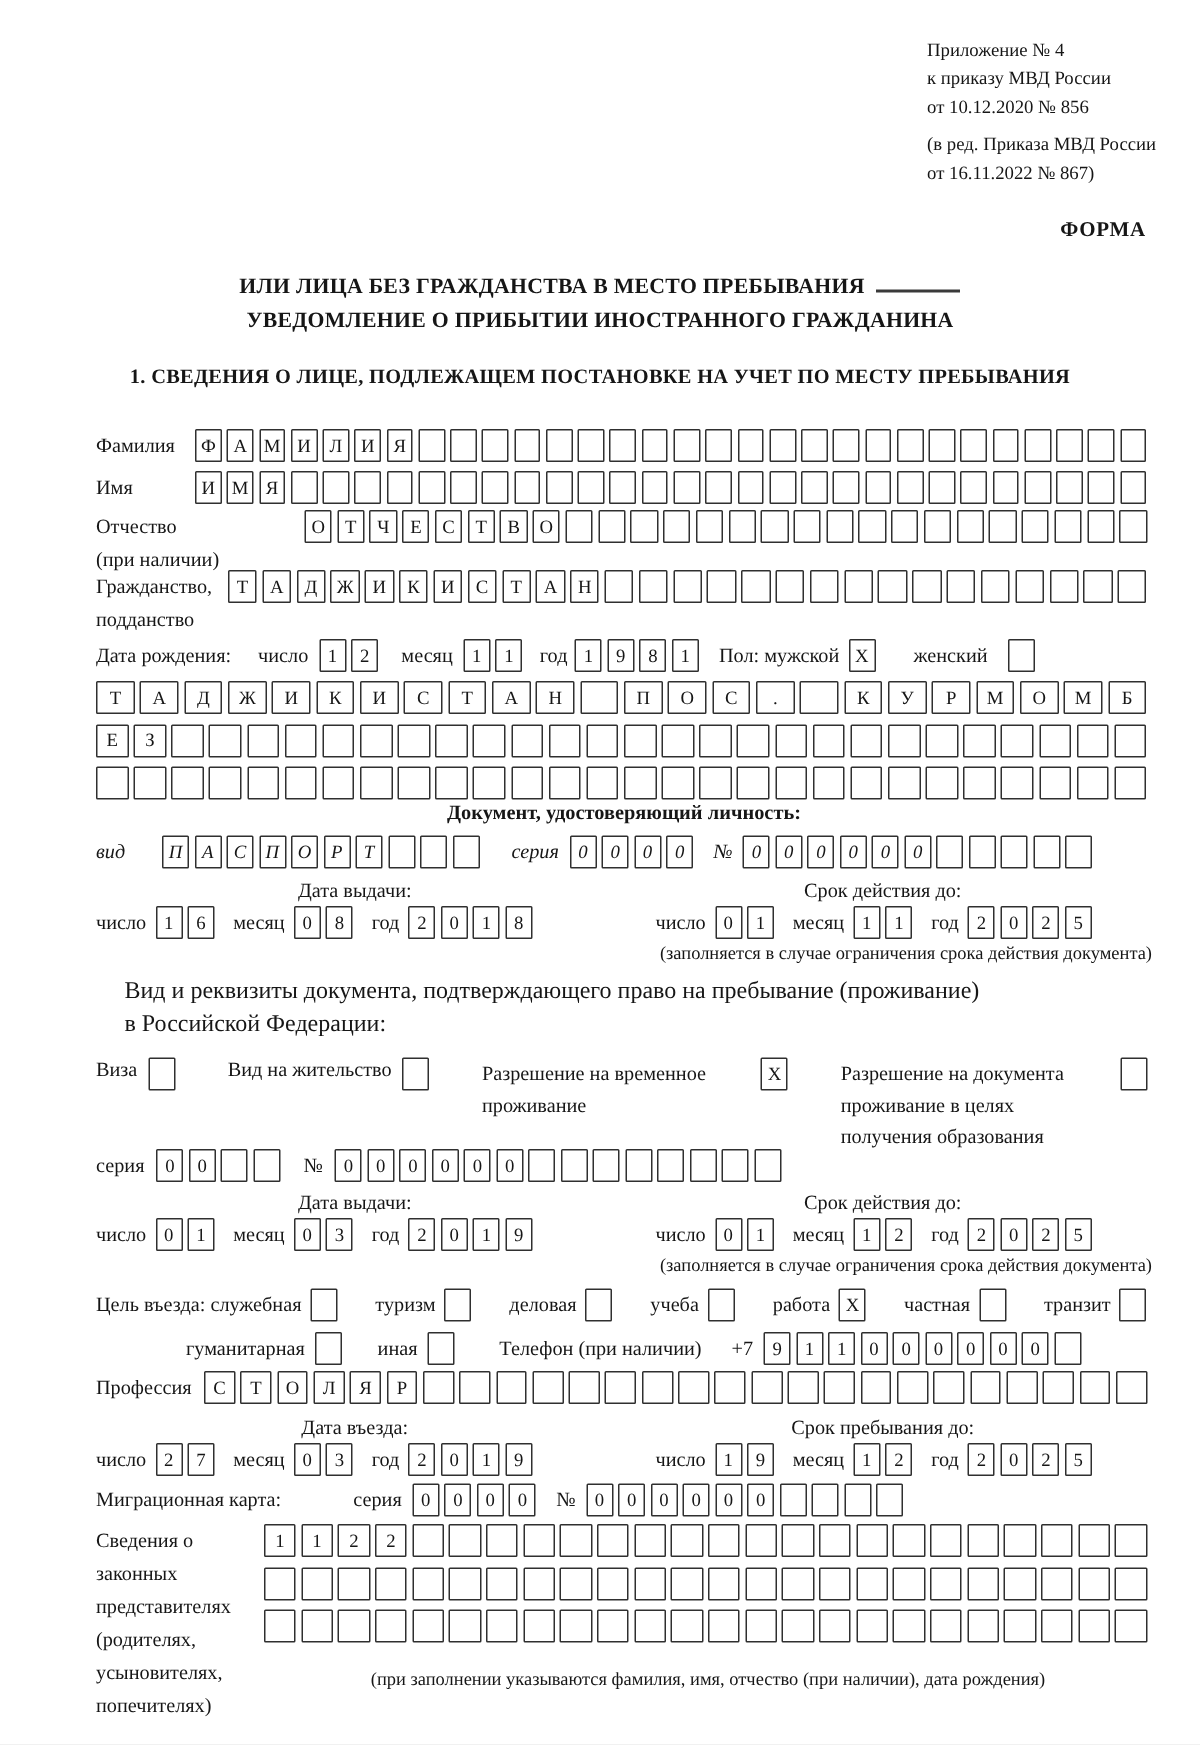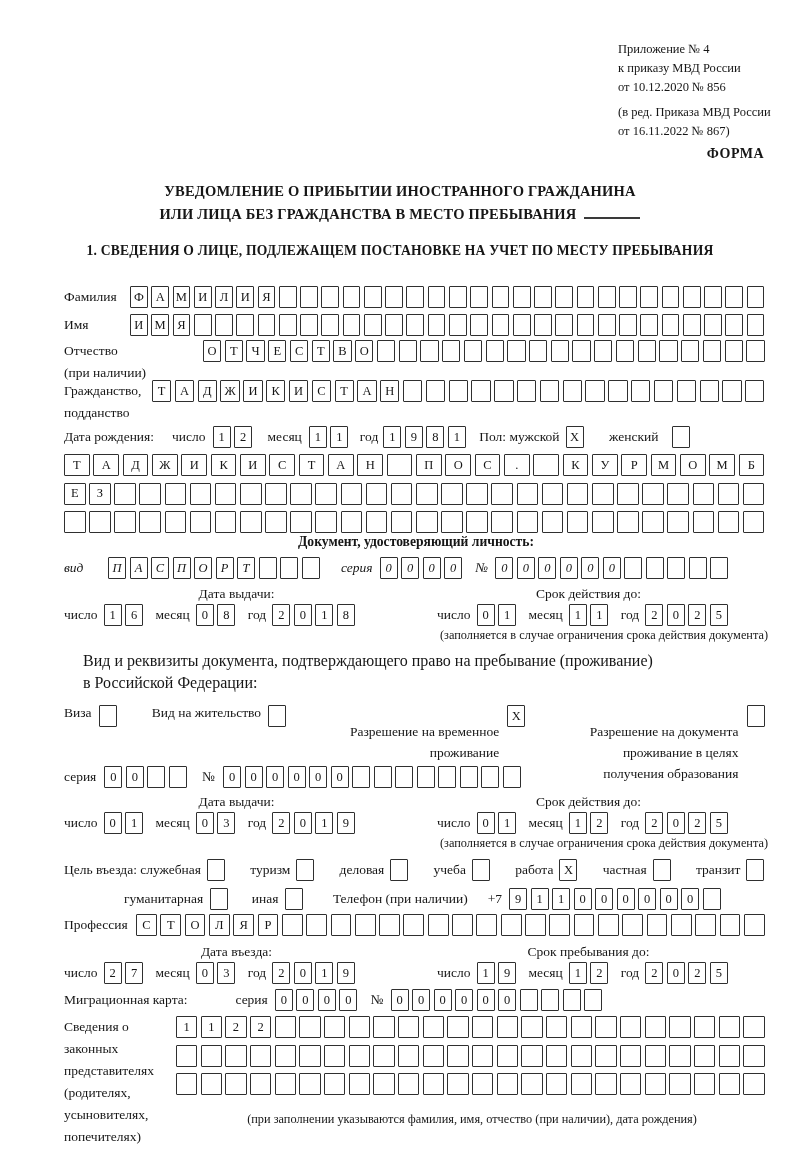--- a/index.html
+++ b/index.html
@@ -1,21 +1,21 @@
 <!DOCTYPE html>
 <html><head>
 <meta charset="utf-8">
 <style>
   html,body { margin:0; padding:0; background:#e8e8e8; }
   .page {
     width:800px; height:1163px; background:#ffffff; position:relative;
     font-family:"Liberation Serif","DejaVu Serif",serif; color:#161616;
     margin:0 auto; overflow:hidden;
   }
-  .appendix { position:absolute; top:40px; left:618px; font-size:12.5px; line-height:19px; }
+  .appendix { position:absolute; top:24px; left:618px; font-size:12.5px; line-height:19px; }
   .appendix .gap { margin-top:6px; }
   .forma { position:absolute; top:146px; left:0; right:36px; text-align:right; font-weight:700; font-size:14px; letter-spacing:0.5px; }
   .title { position:absolute; top:180px; left:0; width:100%; text-align:center; font-weight:700; font-size:14.5px; line-height:23px; letter-spacing:0.2px; }
   .title .blank { display:inline-block; width:56px; border-bottom:2px solid #3a3a3a; height:13px; margin-left:8px; }
   .section { position:absolute; top:243px; left:0; width:100%; text-align:center; font-weight:700; font-size:13.6px; letter-spacing:0.2px; }
 
   .form { position:absolute; top:276px; left:64px; width:704px; height:880px; font-size:13.5px; }
   .abs { position:absolute; left:0; right:0; }
   .frow { display:flex; align-items:center; }
   .ftop { display:flex; align-items:flex-start; }
@@ -47,21 +47,21 @@
   .dgroup .cells { margin-right:9px; }
   .dleft { width:345px; }
 
   .note { font-size:12.3px; text-align:right; }
   .center-bold { text-align:center; font-weight:700; font-size:13.6px; }
   .textline { font-size:16px; line-height:22px;margin-left:19px; }
 
   .ckrow { display:flex; align-items:flex-start; justify-content:space-between; }
   .ckpair { display:flex; align-items:flex-start; }
   .ckpair .lb { margin-right:7px; }
-  .ckblock { width:178px; text-align:right; line-height:21px; flex:none;margin-top:16px; }
+  .ckblock { width:178px; text-align:left; line-height:21px; flex:none; }
   .boxes { flex:none; }
 
   .purpose { display:flex; align-items:center; justify-content:space-between; }
   .purpose .lb { margin-right:6px; }
 
   .bottom-note { font-size:12.3px; text-align:center; }
 </style>
 </head>
 <body>
 
@@ -71,22 +71,22 @@
     <div>Приложение № 4</div>
     <div>к приказу МВД России</div>
     <div>от 10.12.2020 № 856</div>
     <div class="gap">(в ред. Приказа МВД России</div>
     <div>от 16.11.2022 № 867)</div>
   </div>
 
   <div class="forma">ФОРМА</div>
 
   <div class="title">
+    <div><span>ИЛИ ЛИЦА БЕЗ ГРАЖДАНСТВА В МЕСТО ПРЕБЫВАНИЯ</span><span class="blank"></span></div>
     <div>УВЕДОМЛЕНИЕ О ПРИБЫТИИ ИНОСТРАННОГО ГРАЖДАНИНА</div>
-    <div><span>ИЛИ ЛИЦА БЕЗ ГРАЖДАНСТВА В МЕСТО ПРЕБЫВАНИЯ</span><span class="blank"></span></div>
   </div>
 
   <div class="section">1. СВЕДЕНИЯ О ЛИЦЕ, ПОДЛЕЖАЩЕМ ПОСТАНОВКЕ НА УЧЕТ ПО МЕСТУ ПРЕБЫВАНИЯ</div>
 
   <div class="form">
 
     <div class="abs frow" style="top:10px;">
       <span class="lb w66">Фамилия</span>
       <span class="cells">
           <span class="cell">Ф</span>

